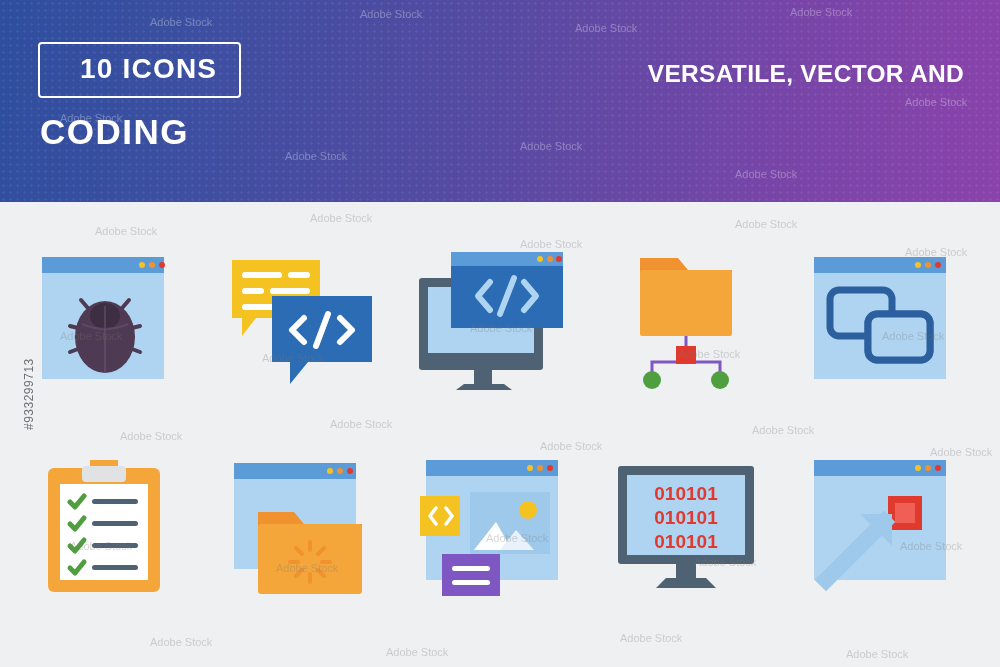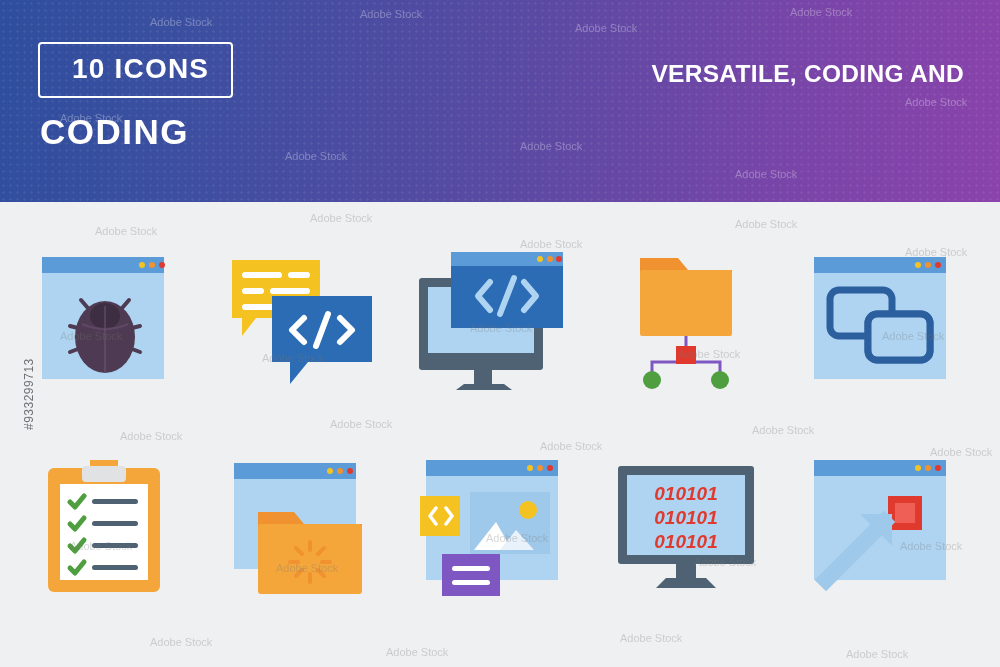--- a/index.html
+++ b/index.html
@@ -19,42 +19,42 @@
     overflow:hidden;
   }
   #header .dots{
     position:absolute;inset:0;
     background-image:radial-gradient(rgba(255,255,255,0.07) 1px, transparent 1.2px);
     background-size:7px 7px;
   }
   #badge{
     position:absolute;left:38px;top:42px;
     border:2px solid #ffffff;border-radius:4px;
-    padding:11px 22px 13px 32px;
+    padding:11px 22px 13px 40px;
   }
   #badge span{
     color:#ffffff;font-size:28px;font-weight:bold;letter-spacing:1.2px;line-height:1;
   }
   #coding{
     position:absolute;left:40px;top:112px;
     color:#ffffff;font-size:35px;font-weight:bold;letter-spacing:1.5px;
   }
   #tagline{
     position:absolute;right:36px;top:58px;width:520px;text-align:right;
     color:#ffffff;font-size:24.5px;font-weight:bold;line-height:1.32;letter-spacing:.3px;
   }
 
   
   .cell{position:absolute;width:180px;height:180px;}
   .r1{top:232px;}
   .r2{top:438px;}
   .c1{left:20px;}
   .c2{left:212px;}
   .c3{left:404px;}
-  .c4{left:596px;font-style:italic;}
+  .c4{left:596px;}
   .c5{left:788px;}
   .cell svg{display:block;width:180px;height:180px;}
 
   
   .wm{
     position:absolute;
     color:rgba(120,120,120,0.30);
     font-size:11px;
     font-family:"Liberation Sans",sans-serif;
     white-space:nowrap;
@@ -77,21 +77,21 @@
   <div id="header">
     <div class="dots"></div>
 
     <div id="badge">
       <span>10 ICONS</span>
     </div>
 
     <div id="coding">CODING</div>
 
     <div id="tagline">
-      <div>VERSATILE, CODING AND</div>
+      <div>VERSATILE, VECTOR AND</div>
     </div>
 
     <div class="wm light" style="left:150px;top:16px;">Adobe Stock</div>
     <div class="wm light" style="left:360px;top:8px;">Adobe Stock</div>
     <div class="wm light" style="left:575px;top:22px;">Adobe Stock</div>
     <div class="wm light" style="left:790px;top:6px;">Adobe Stock</div>
     <div class="wm light" style="left:60px;top:112px;">Adobe Stock</div>
     <div class="wm light" style="left:285px;top:150px;">Adobe Stock</div>
     <div class="wm light" style="left:520px;top:140px;">Adobe Stock</div>
     <div class="wm light" style="left:735px;top:168px;">Adobe Stock</div>

